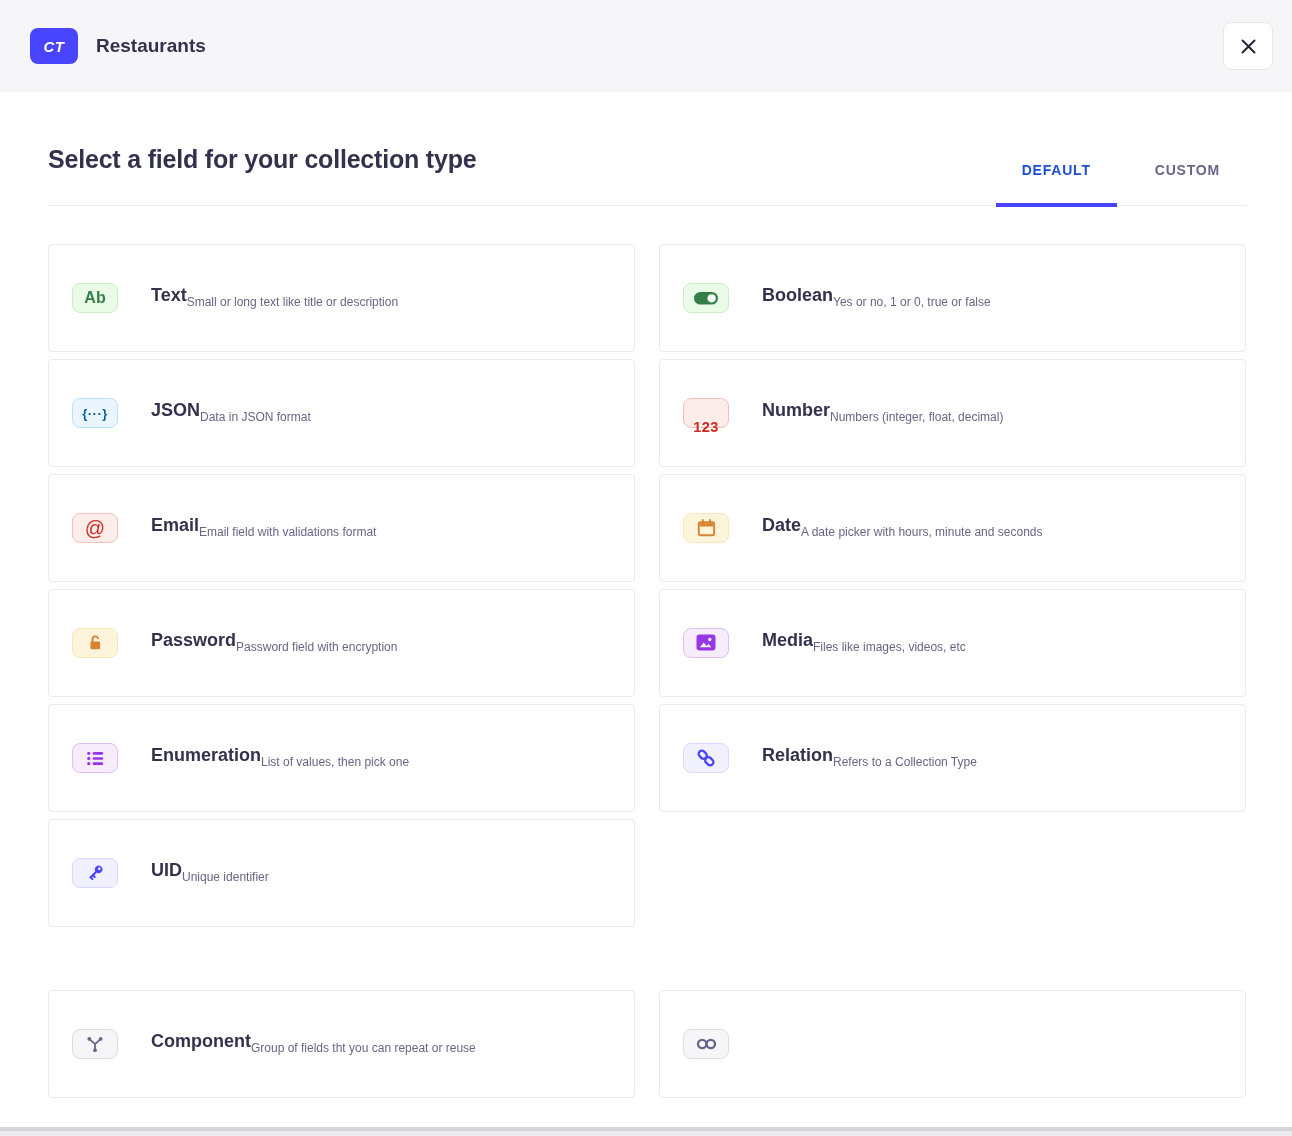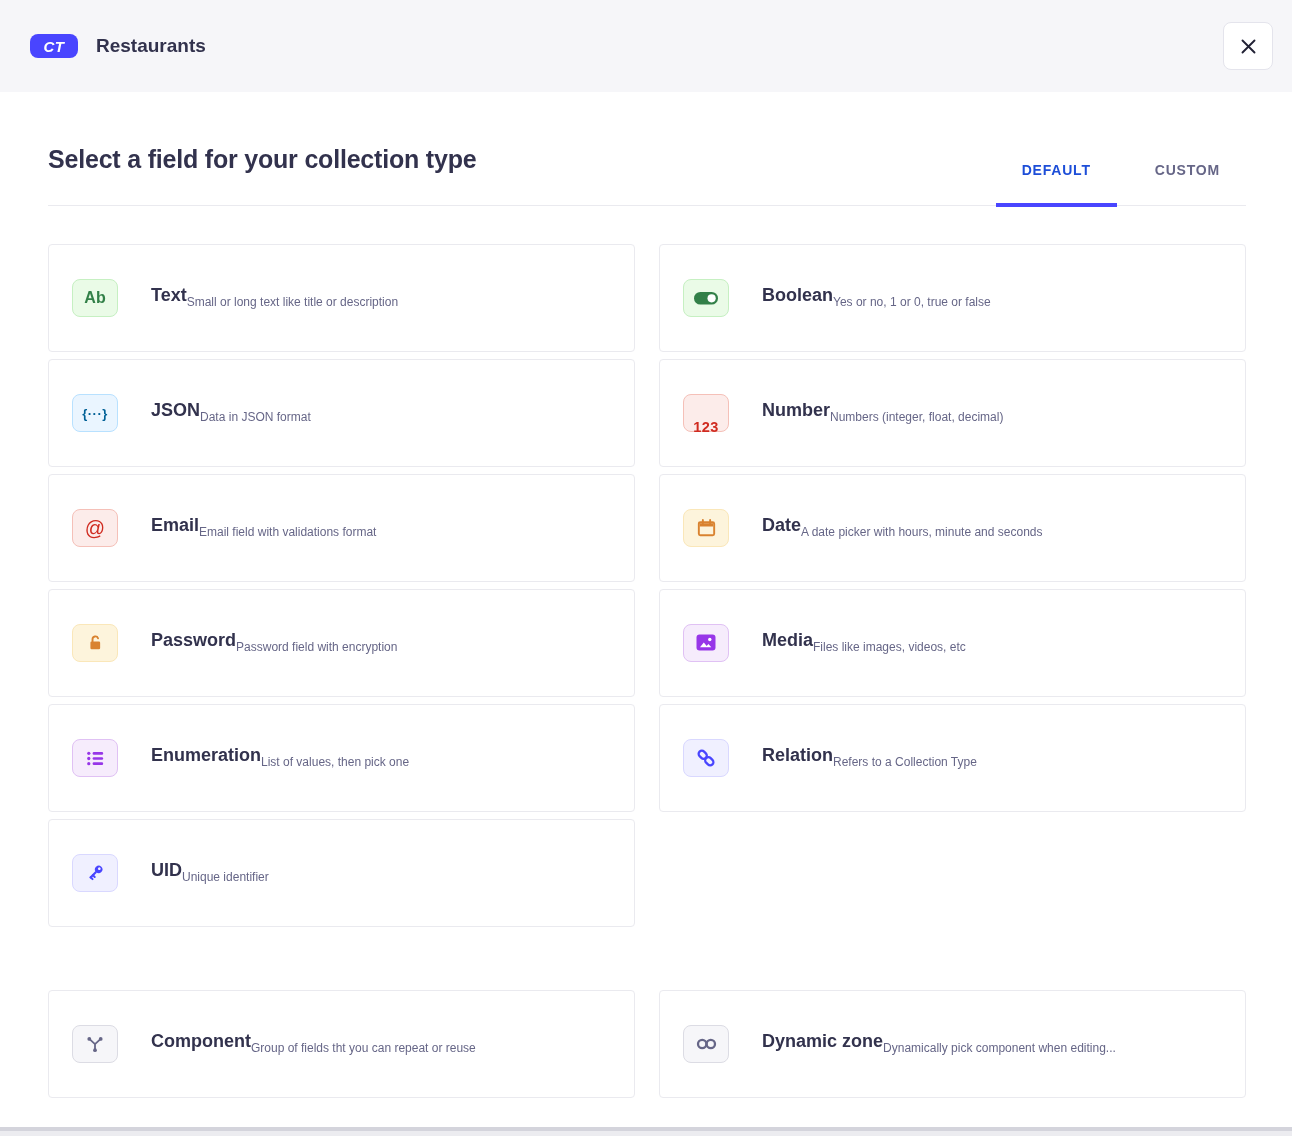--- a/index.html
+++ b/index.html
@@ -9,21 +9,21 @@
     background:#ffffff; font-family:"Liberation Sans", sans-serif;
     -webkit-font-smoothing:antialiased;
   }
 
   
   .modal-header {
     height:92px; background:#f6f6f9; display:flex; align-items:center;
     padding:0 19px 0 30px;
   }
   .ct-badge {
-    width:48px; height:24px; border-radius:8px; background:#4945ff;
+    width:48px; height:36px; border-radius:8px; background:#4945ff;
     color:#ffffff; font-weight:700; font-style:italic; font-size:15px;
     display:flex; align-items:center; justify-content:center; letter-spacing:.5px;
   }
   .header-title { margin-left:18px; font-size:19px; font-weight:700; color:#32324d; }
   .close-btn {
     margin-left:auto; width:50px; height:48px; background:#ffffff;
     border:1px solid #e4e4ec; border-radius:8px; display:flex;
     align-items:center; justify-content:center; cursor:pointer; padding:0;
   }
 
@@ -54,21 +54,21 @@
     display:grid; grid-template-columns:1fr 1fr; column-gap:24px; row-gap:7px;
   }
   #default-grid { margin-top:38px; }
   #advanced-grid { margin-top:63px; }
   .field-card {
     height:108px; background:#ffffff; border:1px solid #eaeaef; border-radius:4px;
     display:flex; align-items:center; padding:0 20px 0 23px; gap:33px;
     cursor:pointer;
   }
   .icon-box {
-    flex:none; width:46px; height:38px; border-radius:8px;
+    flex:none; width:46px; height:30px; border-radius:8px;
     border:1px solid transparent; display:flex; align-items:center; justify-content:center;
   }
   .card-text { display:flex; flex-direction:row;align-items:flex-end; }
   .card-title { font-size:18px; font-weight:700; color:#32324d; line-height:22px; margin-bottom:6px; }
   .card-desc  { font-size:12px; font-weight:400; color:#666687; line-height:20px; }
 
   
   .glyph { font-weight:700; line-height:1; }
   .glyph-ab   { font-size:16px; }
   .glyph-json { font-size:13px; letter-spacing:.5px; }
@@ -269,21 +269,17 @@
 
   <div class="field-card">
     <div class="icon-box" style="background: rgb(246, 246, 249); border-color: rgb(220, 220, 228); color: rgb(102, 102, 135);">
           <svg width="27" height="24" viewBox="0 0 27 24">
             <g fill="none" stroke="currentColor" stroke-width="2.3">
               <circle cx="9.2" cy="12" r="4.2"></circle>
               <circle cx="17.8" cy="12" r="4.2"></circle>
             </g>
           </svg>
         </div>
-    <div class="card-text">
-      <div class="card-title">Dynamic zone</div>
-      <div class="card-desc">Dynamically pick component when editing...</div>
-    </div>
   </div>
 </div>
 </div>
 
 <div class="bottom-bar"></div>
 
 </body></html>

